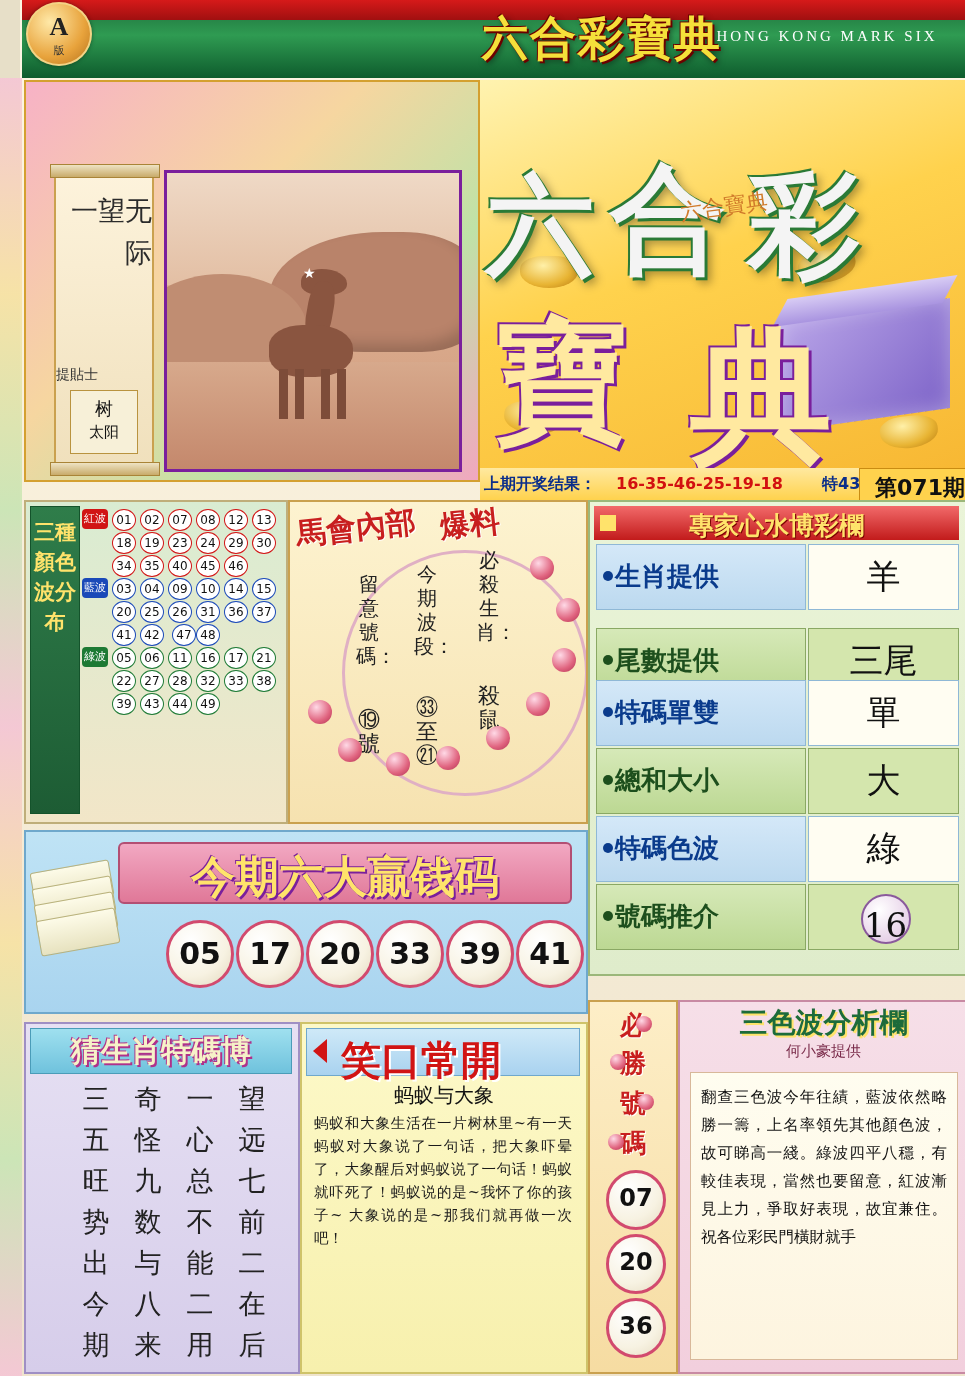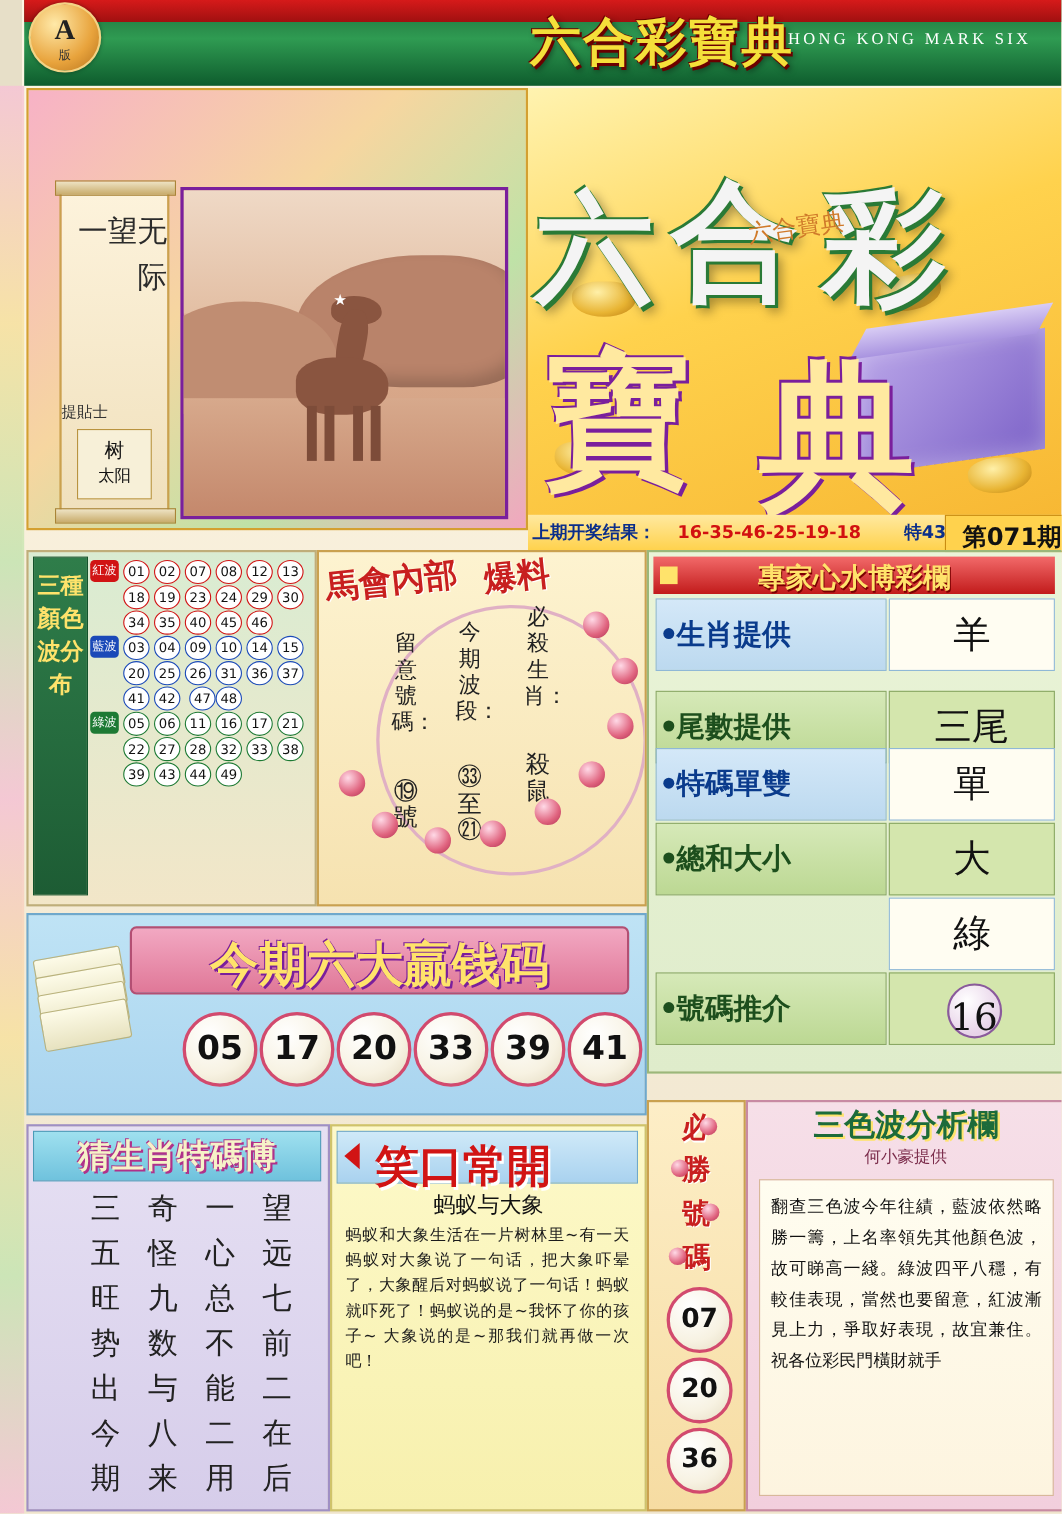--- a/index.html
+++ b/index.html
@@ -423,20 +423,24 @@
         <div class="erow green" style="top: 246px;">
           <div class="lab">
             <i></i>
             <b>總和大小</b>
           </div>
           <div class="val">
             <span>大</span>
           </div>
         </div>
         <div class="erow" style="top: 314px;">
+          <div class="lab">
+            <i></i>
+            <b>特碼色波</b>
+          </div>
           <div class="val">
             <span>綠</span>
           </div>
         </div>
         <div class="erow green" style="top: 382px;">
           <div class="lab">
             <i></i>
             <b>號碼推介</b>
           </div>
           <div class="val">

